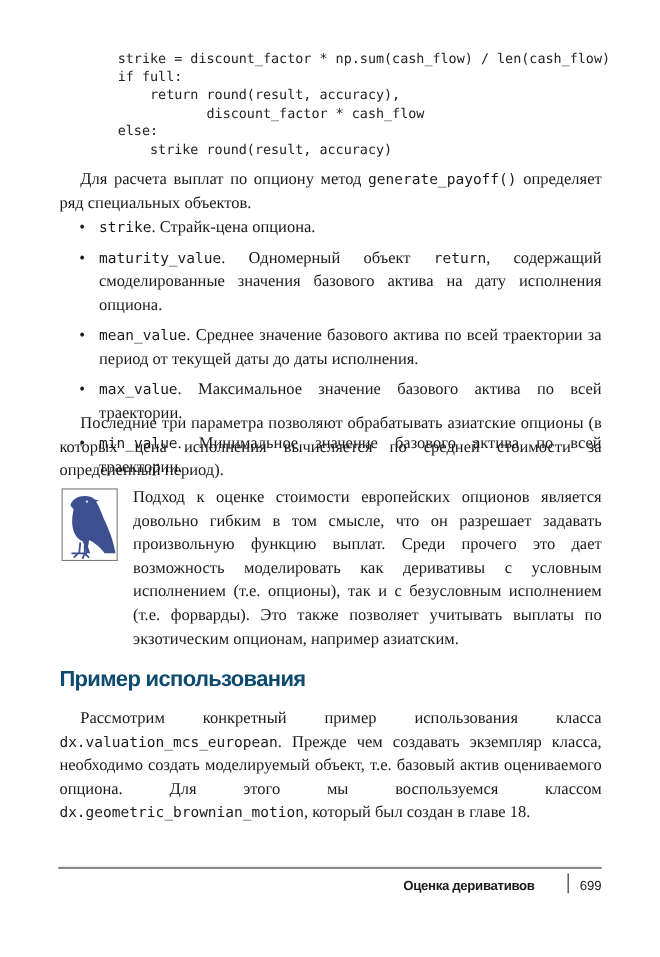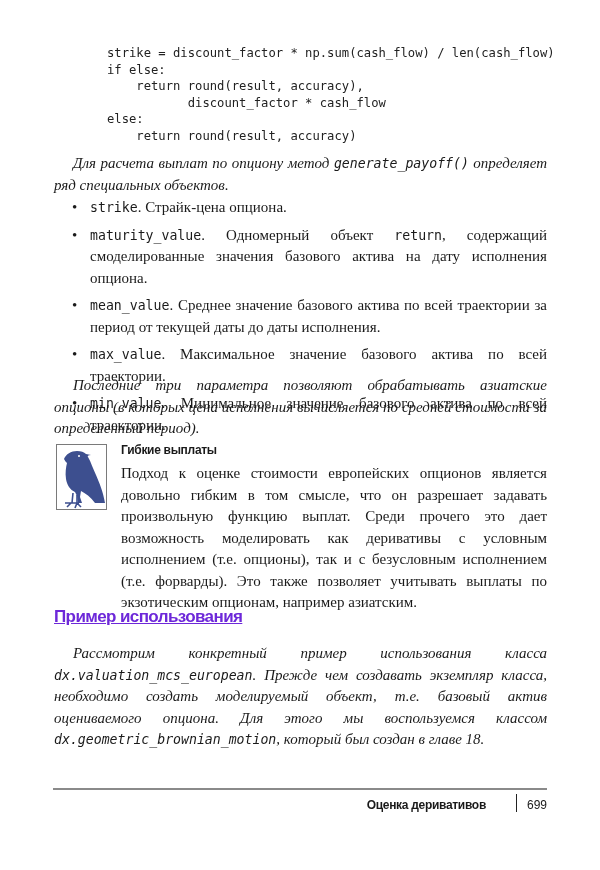--- a/index.html
+++ b/index.html
@@ -11,58 +11,58 @@
     .code {
       position: absolute; left: 107px; top: 45px; margin: 0;
       font-family: "DejaVu Sans Mono", "Liberation Mono", monospace;
       font-size: 12.2px; line-height: 16.6px; color: #222; white-space: pre;
     }
     .p {
       position: absolute; left: 54px; width: 493px;
       font-size: 15px; line-height: 21.5px; text-align: justify; margin: 0;
     }
     .p .mono, .li .mono, .note .mono { font-size: 13.2px; }
-    .indent { text-indent: 19px; font-style: italic; }
+    .indent { text-indent: 19px; }
     .ul { position: absolute; left: 54px; width: 493px; margin: 0; padding: 0; list-style: none; }
     .li { position: relative; padding-left: 36px; font-size: 15px; line-height: 21.5px; text-align: justify; margin-bottom: 6px; }
     .bullet { position: absolute; left: 18px; top: 0; font-size: 15px; }
     .note { position: absolute; left: 56px; top: 442px; width: 491px; }
     .note-icon {
       position: absolute; left: 0; top: 2px; width: 51px; height: 66px;
       border: 1px solid #7a7a7a; background: #fff; box-sizing: border-box; overflow: hidden;
     }
     .note-body { position: absolute; left: 65px; top: 0; width: 426px; }
     .note-title {
       font-family: "Liberation Sans", "DejaVu Sans", sans-serif; font-weight: bold;
       font-size: 12px; letter-spacing: -0.3px; line-height: 16px; margin-bottom: 5px;
     }
     .note-text { font-size: 15px; line-height: 21.5px; text-align: justify; margin: 0; }
     .h2 {
       position: absolute; left: 54px; top: 607px; margin: 0;
       font-family: "Liberation Sans", "DejaVu Sans", sans-serif; font-weight: bold;
-      font-size: 17px; letter-spacing: -0.6px; color: #6d28d9; text-decoration: underline;
+      font-size: 20px; letter-spacing: -0.6px; color: #0c4a6e;
     }
     .rule { position: absolute; left: 53px; top: 788px; width: 494px; height: 2px; background: #8a8a8a; }
     .footer {
       position: absolute; top: 794px; right: 53px; display: flex; align-items: flex-end;
       font-family: "Liberation Sans", "DejaVu Sans", sans-serif; font-size: 12px;
     }
     .footer-title { font-weight: bold; letter-spacing: -0.3px; }
     .footer-sep { width: 1px; height: 18px; background: #222; margin: 0 10px 0 30px; }
     .footer-page { font-size: 12px; }
   </style>
 </head>
 <body>
 
 <pre class="code"><span>strike = discount_factor * np.sum(cash_flow) / len(cash_flow)</span>
-<span>if else:</span>
+<span>if full:</span>
 <span>    return round(result, accuracy),</span>
 <span>           discount_factor * cash_flow</span>
 <span>else:</span>
-<span>    return round(result, accuracy)</span></pre>
+<span>    strike round(result, accuracy)</span></pre>
 
 <p class="p indent" style="top:153px;"><span>Для расчета выплат по опциону метод </span><span class="mono">generate_payoff()</span><span> определяет ряд специальных объектов.</span></p>
 
 <ul class="ul" style="top:197px;">
   <li class="li"><span class="bullet">•</span><span class="mono">strike</span><span>. Страйк-цена опциона.</span></li>
   <li class="li"><span class="bullet">•</span><span class="mono">maturity_value</span><span>. Одномерный объект </span><span class="mono">return</span><span>, содержащий смоделированные значения базового актива на дату исполнения опциона.</span></li>
   <li class="li"><span class="bullet">•</span><span class="mono">mean_value</span><span>. Среднее значение базового актива по всей траектории за период от текущей даты до даты исполнения.</span></li>
   <li class="li"><span class="bullet">•</span><span class="mono">max_value</span><span>. Максимальное значение базового актива по всей траектории.</span></li>
   <li class="li"><span class="bullet">•</span><span class="mono">min_value</span><span>. Минимальное значение базового актива по всей траектории.</span></li>
 </ul>
@@ -71,21 +71,20 @@
 
 <div class="note">
   <div class="note-icon">
     <svg width="51" height="66" viewBox="0 0 51 66">
       <path fill="#3d4f8f" d="M7 14 C9 9 14 6 20 6 C24 6 27 7 29 9 L34 10 C31 10 30 11 31 12 C34 17 36 24 39 30 C42 37 46 46 48 58 L38 58 C34 52 28 48 24 46 L23 52 L25 58 L21 58 L20 51 L18 47 C13 45 10 40 9 34 C8 28 9 22 10 18 C9 17 8 16 7 14 Z"></path>
       <path stroke="#3d4f8f" stroke-width="1.6" fill="none" d="M16 48 L15 58 M20 50 L20 60 M8 58 L22 58 M14 58 L10 62 M20 58 L24 62 M20 58 L18 63"></path>
       <circle cx="22" cy="11" r="1" fill="#fff"></circle>
     </svg>
   </div>
   <div class="note-body">
-    <div class="note-title">Гибкие выплаты</div>
     <p class="note-text">Подход к оценке стоимости европейских опционов является довольно гибким в том смысле, что он разрешает задавать произвольную функцию выплат. Среди прочего это дает возможность моделировать как деривативы с условным исполнением (т.е. опционы), так и с безусловным исполнением (т.е. форварды). Это также позволяет учитывать выплаты по экзотическим опционам, например азиатским.</p>
   </div>
 </div>
 
 <h2 class="h2">Пример использования</h2>
 
 <p class="p indent" style="top:643px;"><span>Рассмотрим конкретный пример использования класса </span><span class="mono">dx.valuation_mcs_european</span><span>. Прежде чем создавать экземпляр класса, необходимо создать моделируемый объект, т.е. базовый актив оцениваемого опциона. Для этого мы воспользуемся классом </span><span class="mono">dx.geometric_brownian_motion</span><span>, который был создан в главе 18.</span></p>
 
 <div class="rule"></div>
 <div class="footer">

